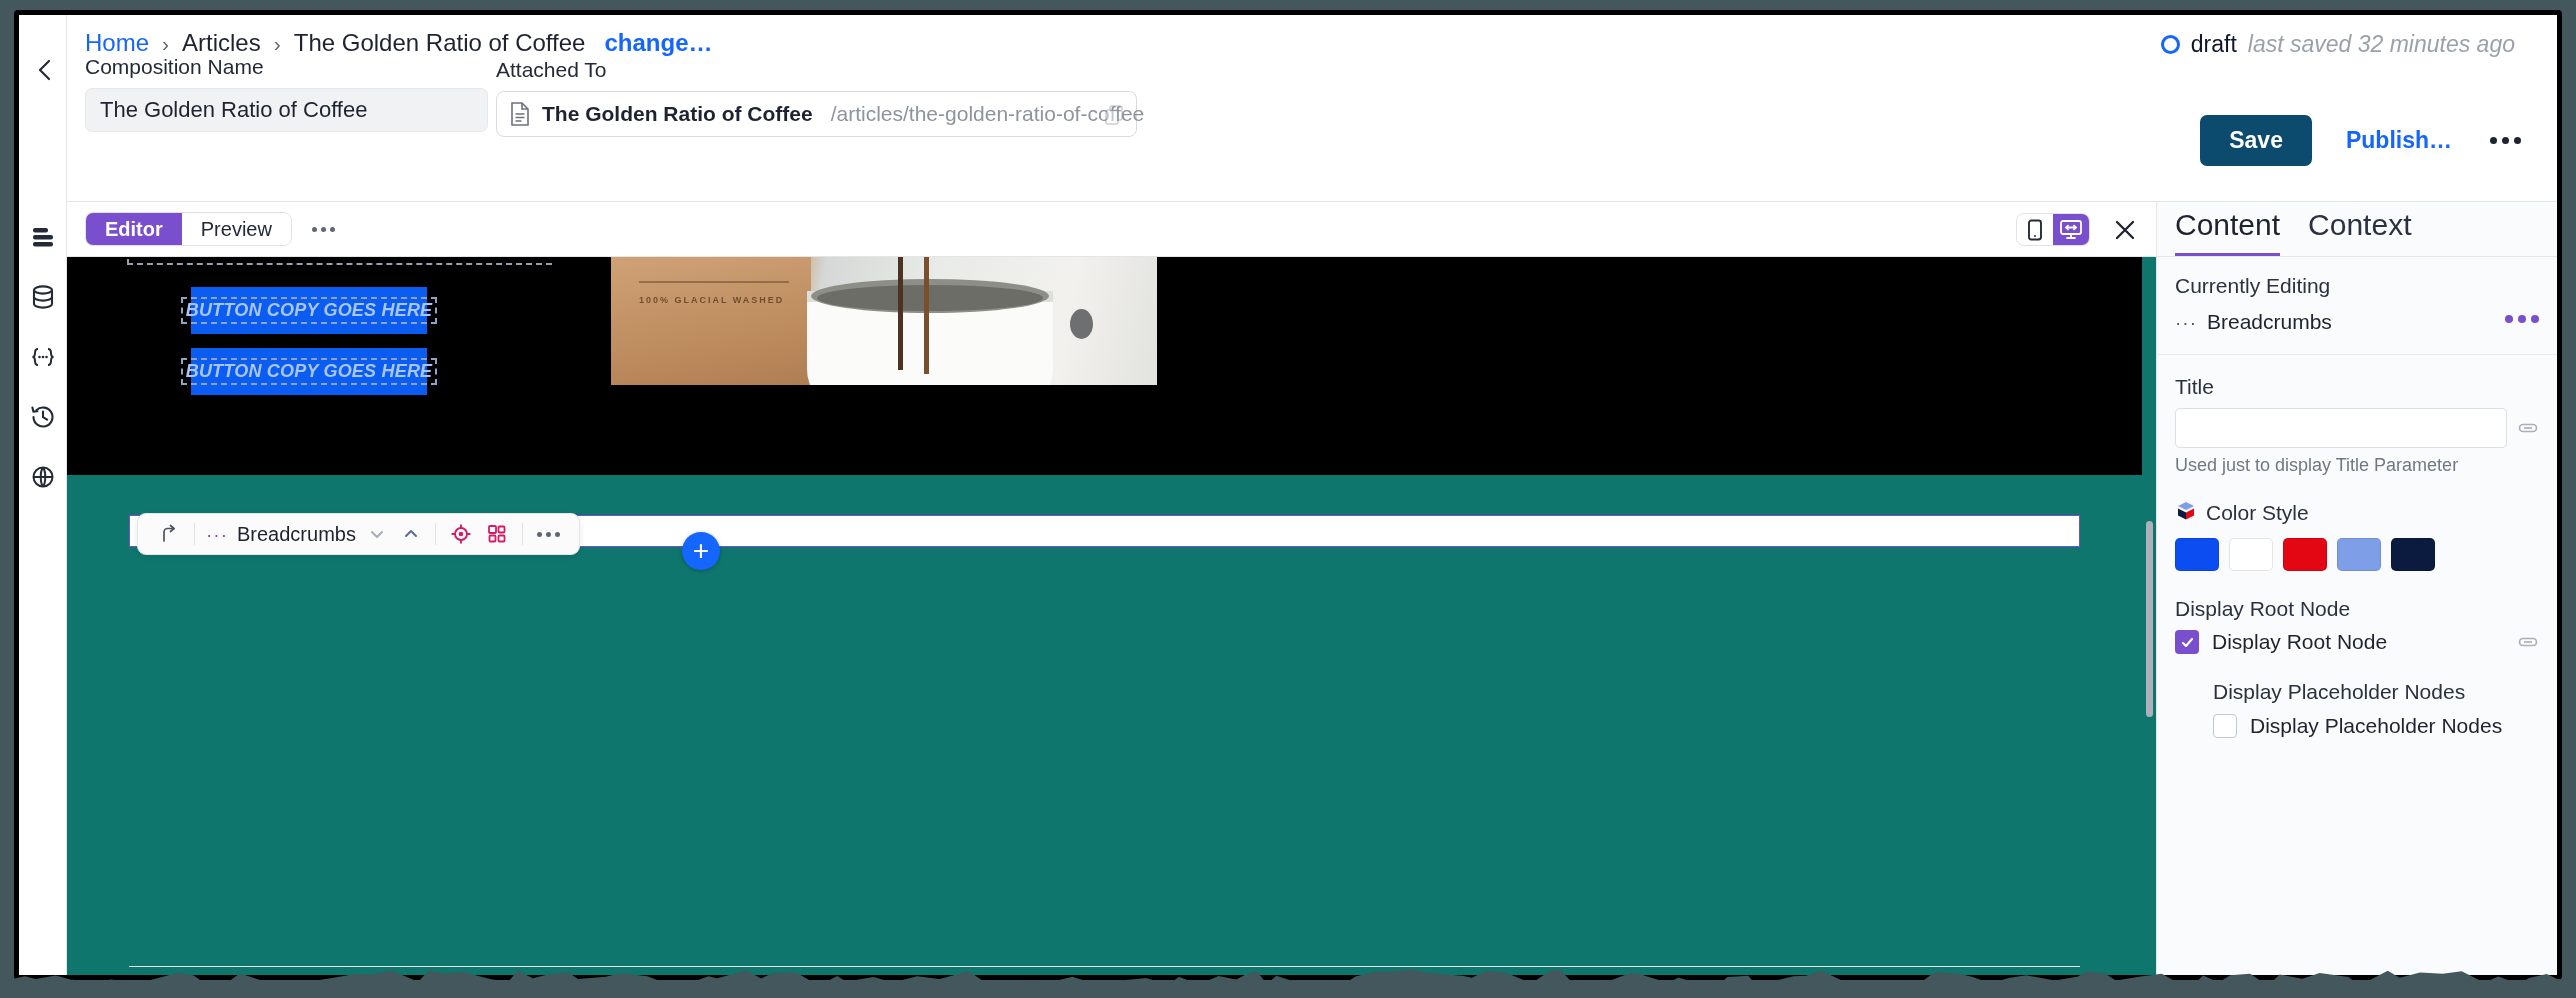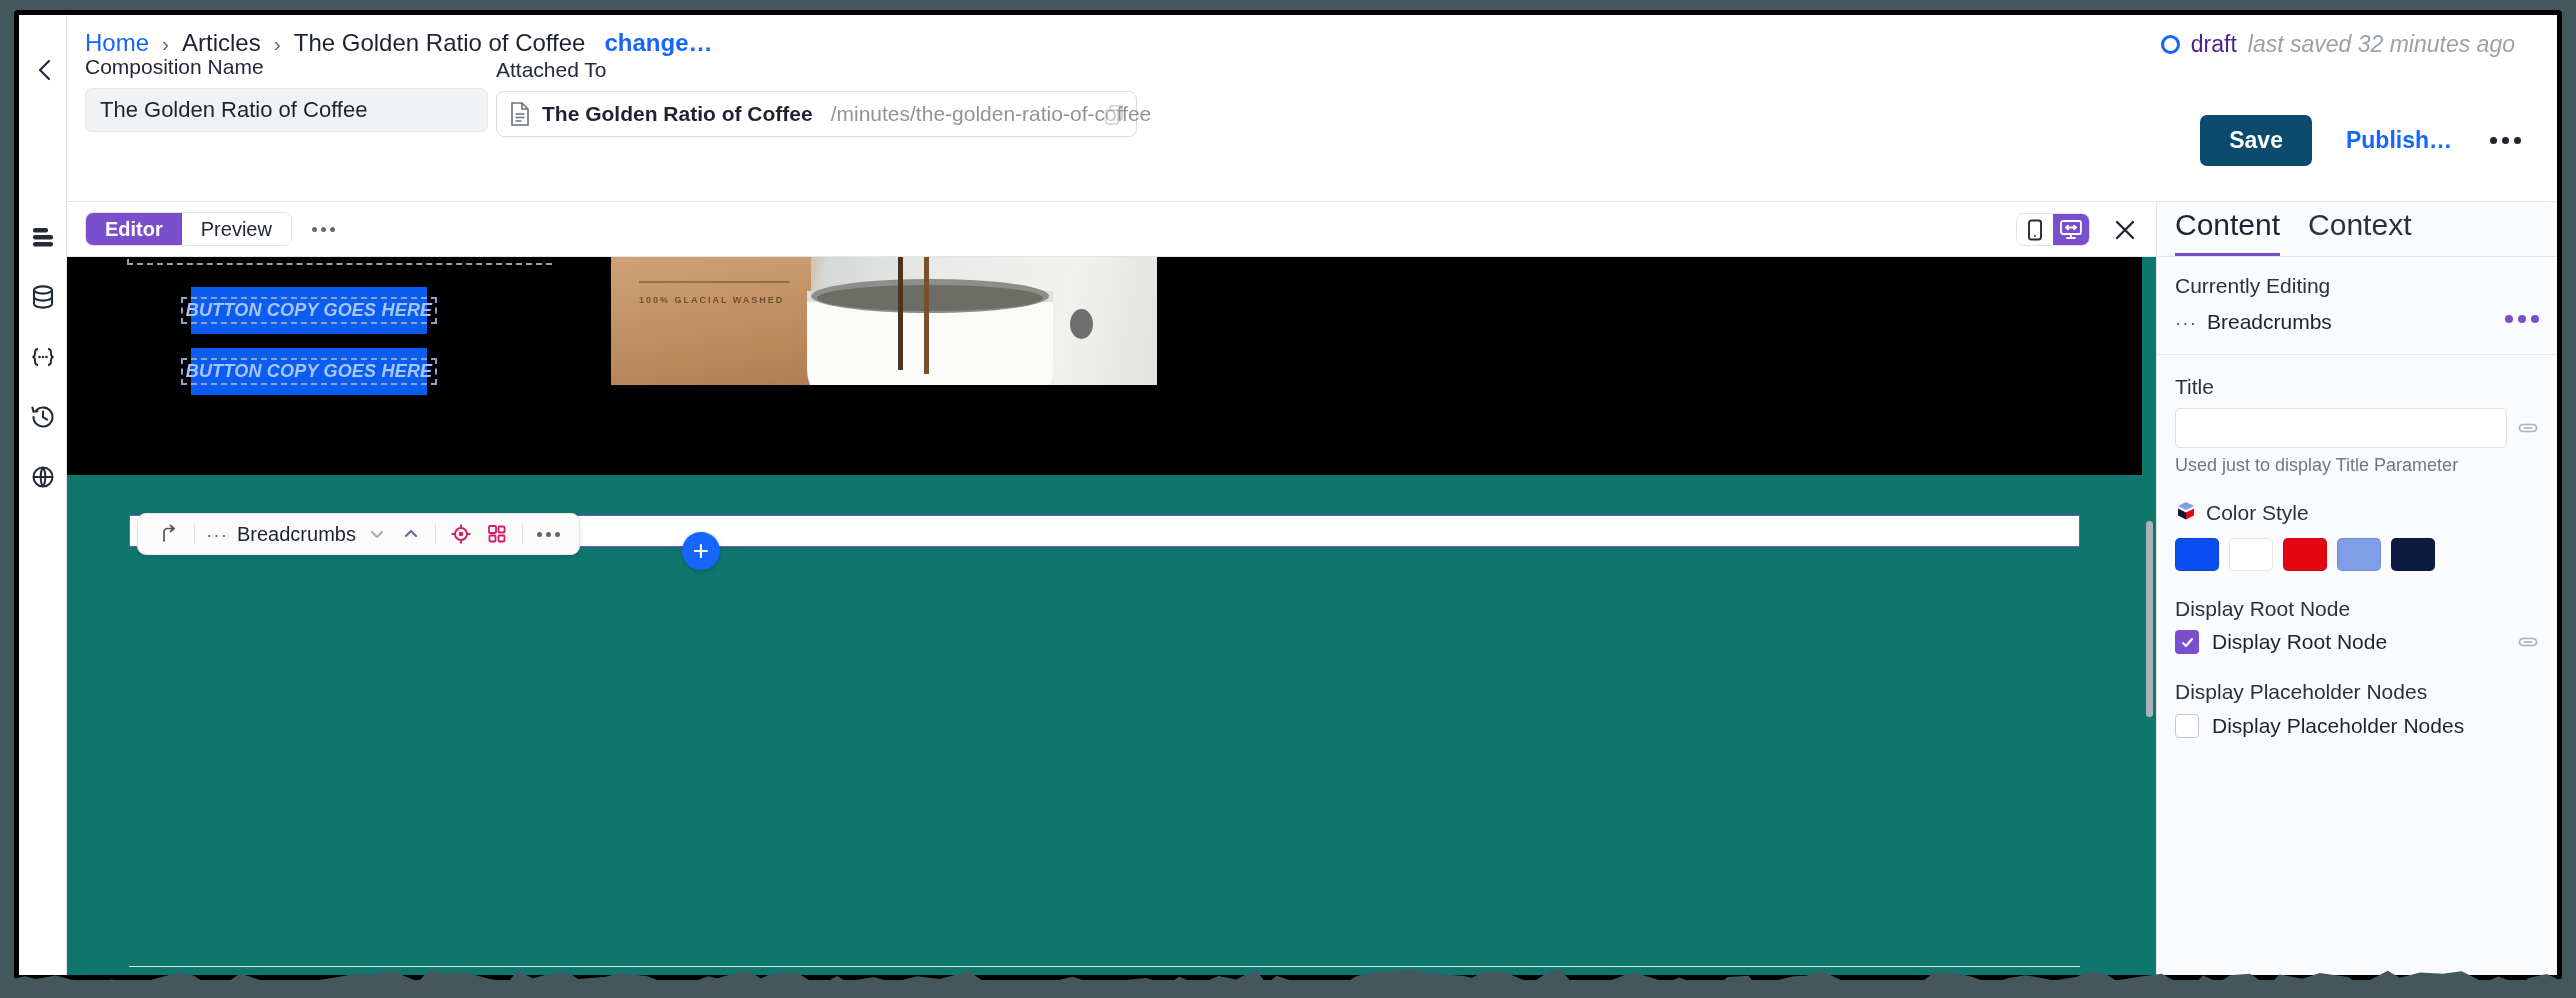--- a/index.html
+++ b/index.html
@@ -59,21 +59,21 @@
   #status-area {
     position: absolute; right: 42px; top: 16px;
     display: flex; align-items: center; gap: 11px;
     font-size: 23px;
   }
   #status-dot {
     width: 19px; height: 19px;
     border: 3px solid #1565ff;
     border-radius: 50%;
   }
-  #status-label { color: #4c1d95; }
+  #status-label { color: #0f172a; }
   #saved-label { color: #9aa1ab; font-style: italic; }
 
   #comp-name-block { position: absolute; left: 66px; top: 40px; width: 403px; }
   #attached-block { position: absolute; left: 477px; top: 43px; width: 641px; }
   .field-label {
     font-size: 21px; color: #232a37; margin-bottom: 9px; display: block;
   }
   #comp-name-input {
     width: 403px; height: 44px;
     background: #f1f2f4;
@@ -460,21 +460,21 @@
         <span class="field-label">Attached To</span>
         <div id="attached-box">
           <span id="doc-icon">
             <svg width="22" height="26" viewBox="0 0 22 26" fill="none" stroke="#6b7280" stroke-width="1.6">
               <path d="M3 2h10l6 6v16H3z"></path>
               <path d="M13 2v6h6"></path>
               <path d="M6.5 13h9M6.5 16.5h9M6.5 20h6"></path>
             </svg>
           </span>
           <span id="attached-title">The Golden Ratio of Coffee</span>
-          <span id="attached-path">/minutes/the-golden-ratio-of-coffee</span>
+          <span id="attached-path">/articles/the-golden-ratio-of-coffee</span>
           <span id="attached-copy">
             <svg width="20" height="21" viewBox="0 0 20 21" fill="none" stroke="#8d949e" stroke-width="1.5">
               <rect x="6" y="2" width="12" height="14" rx="2"></rect>
               <rect x="2" y="6" width="12" height="14" rx="2" fill="#fff"></rect>
             </svg>
           </span>
         </div>
       </div>
 
       <div id="header-actions">
@@ -728,21 +728,21 @@
             </div>
             <span class="link-icon">
               <svg width="22" height="22" viewBox="0 0 22 22" fill="none" stroke="#6b7280" stroke-width="1.7">
                 <rect x="2.5" y="7.5" width="17" height="7" rx="3.5"></rect>
                 <path d="M7 11h8"></path>
               </svg>
             </span>
           </div>
         </div>
 
-        <div style="margin-top:26px;">
+        <div style="margin-top:26px;margin-left:38px;">
           <div class="prop-label">Display Placeholder Nodes</div>
           <div class="checkbox-row" style="margin-top:10px;">
             <span class="checkbox" style="background:#ffffff;border:1px solid #c3c8cf;"></span>
             <span class="checkbox-label">Display Placeholder Nodes</span>
           </div>
         </div>
 
       </div>
     </div>
 

